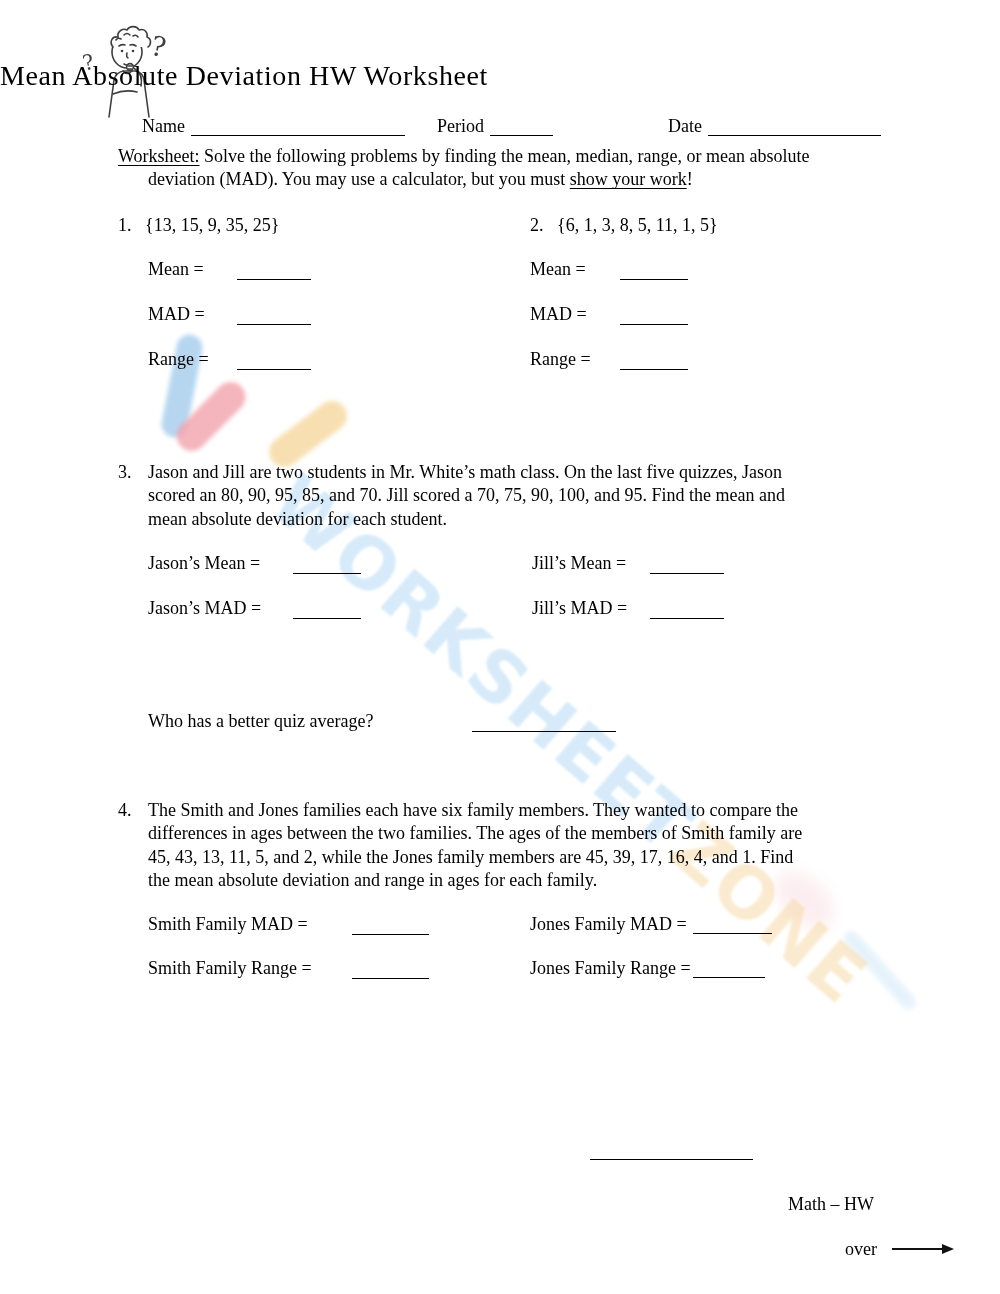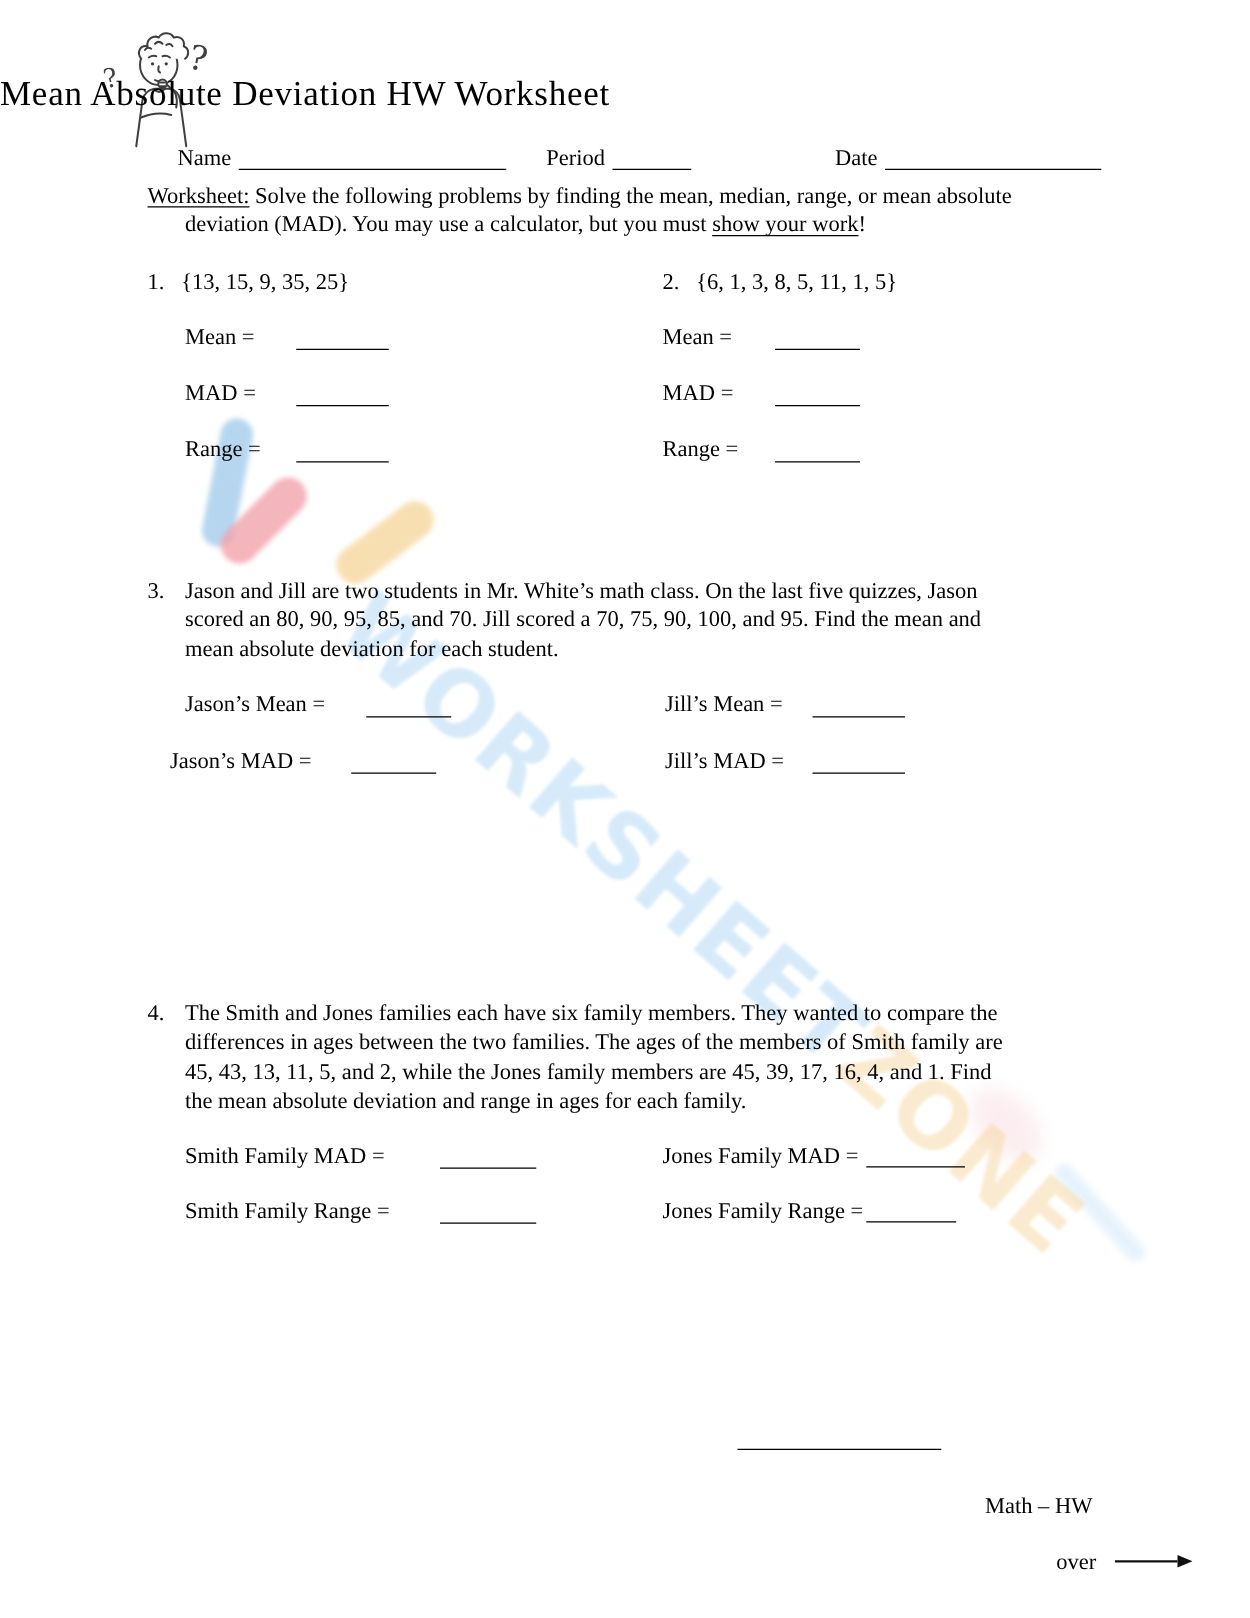--- a/index.html
+++ b/index.html
@@ -44,21 +44,21 @@
   .qblock{width:820px;white-space:pre-line;line-height:23.4px;}
   .q3text{left:148px;top:461px;}
   .q4text{left:148px;top:799px;}
   .qnum{position:absolute;left:-30px;top:0;}
   .f-row{height:24px;width:470px;}
   .blank{position:absolute;top:3px;height:17px;border-bottom:1.8px solid #000;}
   .q1r1{left:148px;top:259px;} .q1r2{left:148px;top:304px;} .q1r3{left:148px;top:349px;}
   .q1b{left:89px;width:74px;}
   .q2r1{left:530px;top:259px;} .q2r2{left:530px;top:304px;} .q2r3{left:530px;top:349px;}
   .q2b{left:90px;width:68px;}
-  .q3l1{left:148px;top:553px;} .q3l2{left:136px;top:598px;}
+  .q3l1{left:148px;top:553px;} .q3l2{left:148px;top:598px;}
   .q3lb{left:145px;width:68px;}
   .q3r1{left:532px;top:553px;} .q3r2{left:532px;top:598px;}
   .q3rb{left:118px;width:74px;}
   .q3f1{left:148px;top:711px;} .q3f2{left:148px;top:756px;}
   .q3fb{left:324px;width:144px;}
   .q4l1{left:148px;top:914px;} .q4l2{left:148px;top:958px;}
   .q4lb{left:204px;width:77px;}
   .q4r1{left:530px;top:914px;} .q4r2{left:530px;top:958px;}
   .q4f{left:148px;top:1139px;width:780px;}
   .q4fb{left:442px;width:163px;}
@@ -121,20 +121,21 @@
 
   <div class="abs qblock q3text"><span class="qnum">3.</span><span>Jason and Jill are two students in Mr. White’s math class.  On the last five quizzes, Jason
 scored an 80, 90, 95, 85, and 70.  Jill scored a 70, 75, 90, 100, and 95.  Find the mean and
 mean absolute deviation for each student.</span></div>
 
   <div class="abs f-row q3l1"><span>Jason’s Mean =</span><span class="blank q3lb"></span></div>
   <div class="abs f-row q3l2"><span>Jason’s MAD =</span><span class="blank q3lb"></span></div>
   <div class="abs f-row q3r1"><span>Jill’s Mean =</span><span class="blank q3rb"></span></div>
   <div class="abs f-row q3r2"><span>Jill’s MAD =</span><span class="blank q3rb"></span></div>
 
+  <div class="abs f-row q3f1"><span>Who has a better quiz average?</span><span class="blank q3fb"></span></div>
 
   <div class="abs qblock q4text"><span class="qnum">4.</span><span>The Smith and Jones families each have six family members.  They wanted to compare the
 differences in ages between the two families.  The ages of the members of Smith family are
 45, 43, 13, 11, 5, and 2, while the Jones family members are 45, 39, 17, 16, 4, and 1.  Find
 the mean absolute deviation and range in ages for each family.</span></div>
 
   <div class="abs f-row q4l1"><span>Smith Family MAD =</span><span class="blank q4lb"></span></div>
   <div class="abs f-row q4r1"><span>Jones Family MAD =</span><span class="iblank jones-mad-line"></span></div>
   <div class="abs f-row q4l2"><span>Smith Family Range =</span><span class="blank q4lb"></span></div>
   <div class="abs f-row q4r2"><span>Jones Family Range =</span><span class="iblank jones-range-line"></span></div>

